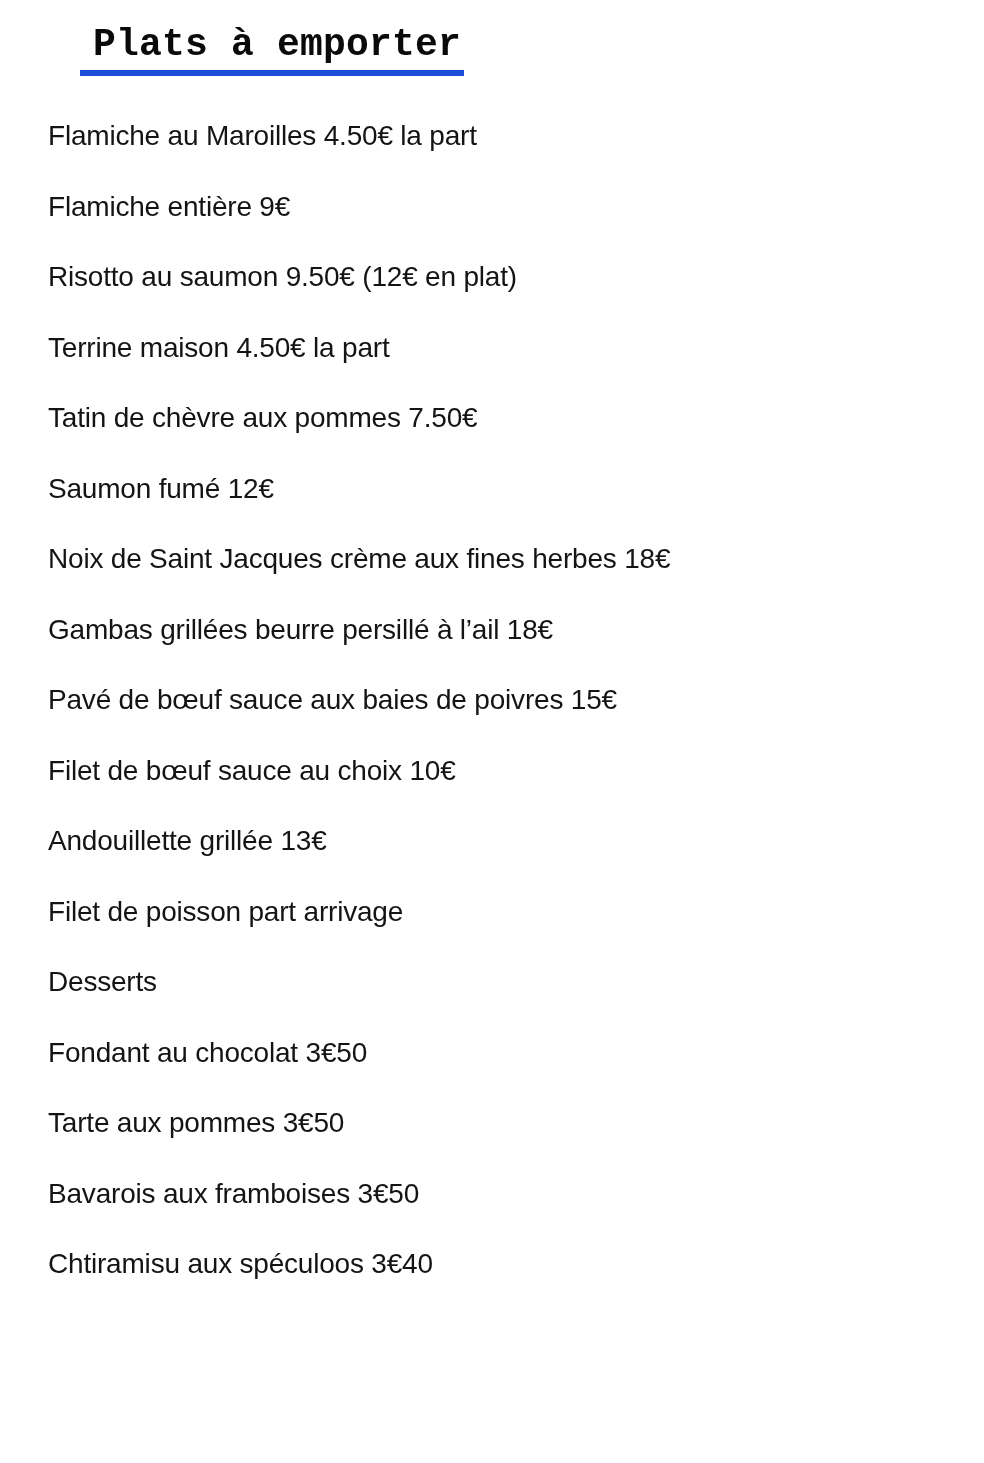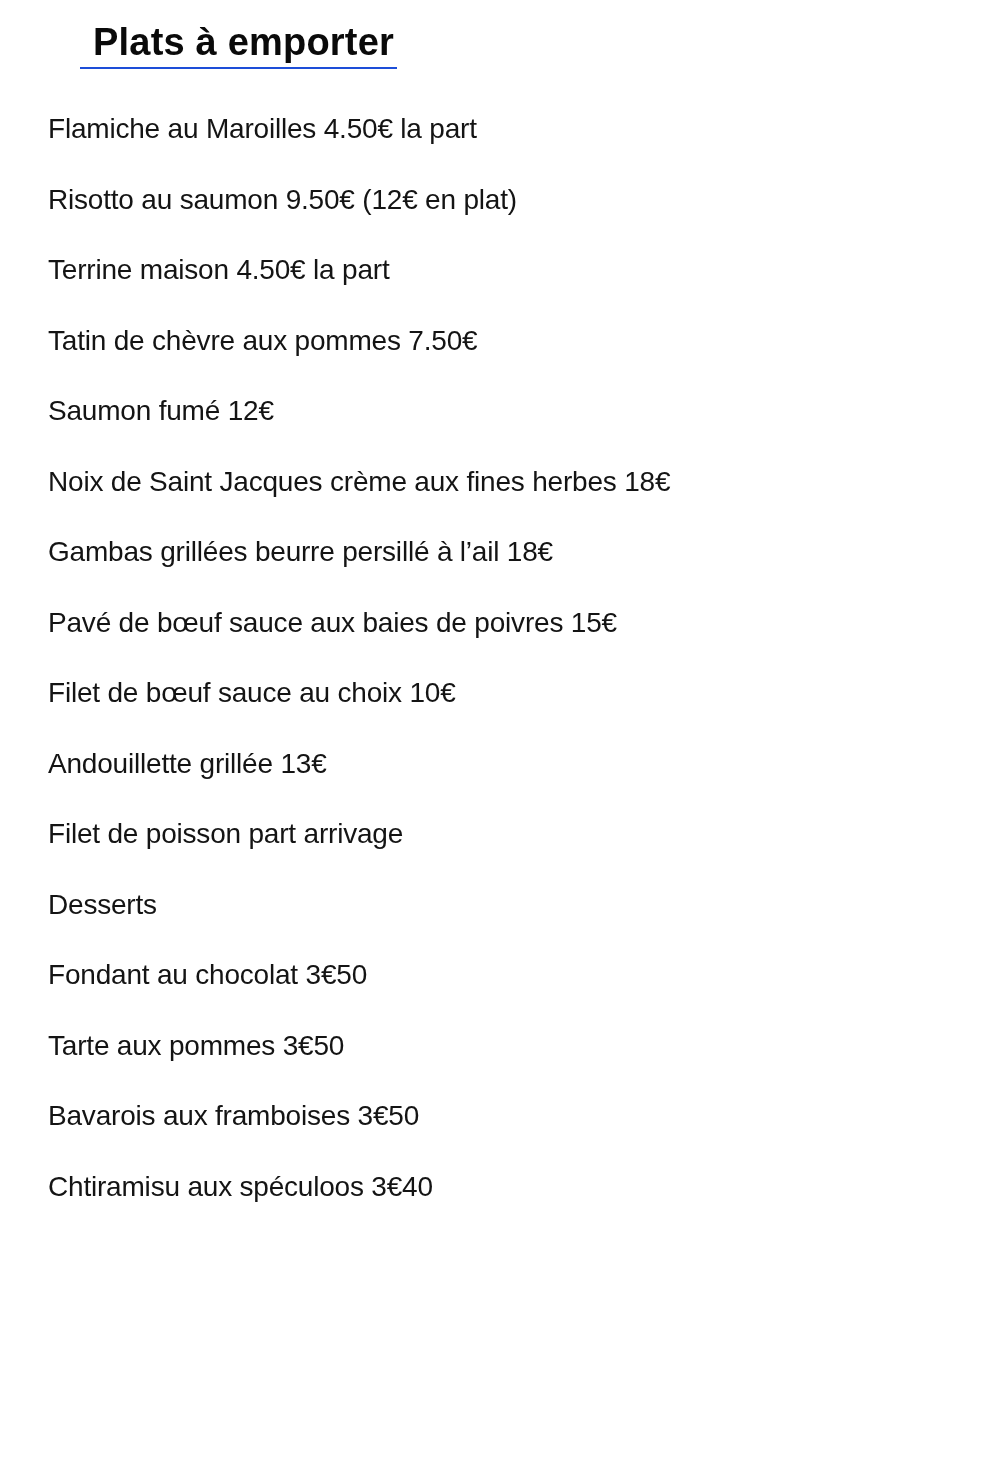--- a/index.html
+++ b/index.html
@@ -20,22 +20,23 @@
   h1.page-title {
     margin: 0 0 0 80px;
     font-size: 38px;
     line-height: 44px;
     font-weight: 700;
     letter-spacing: 0.2px;
     color: #0a0a0a;
   }
   h1.page-title .title-text {
     display: inline-block;
-    border-bottom: 2px solid #1d4ed8;
+    border-bottom: 6px solid #1d4ed8;
     padding: 0 3px 3px 13px; 
+    font-family: Liberation Mono, monospace;
   }
   .menu-list {
     margin: 46px 0 0 48px;
   }
   .menu-item {
     margin: 0 0 42.5px 0;
     font-size: 28px;
     line-height: 28px;
     letter-spacing: -0.2px;
     font-weight: 400;
@@ -45,20 +46,21 @@
 </head>
 <body>
 
 <main class="doc">
   <h1 class="page-title">
     <span class="title-text">Plats à emporter</span>
   </h1>
 
   <div class="menu-list">
       <p class="menu-item">Flamiche au Maroilles 4.50€ la part</p>
+      <p class="menu-item">Flamiche entière 9€</p>
       <p class="menu-item">Risotto au saumon 9.50€ (12€ en plat)</p>
       <p class="menu-item">Terrine maison 4.50€ la part</p>
       <p class="menu-item">Tatin de chèvre aux pommes 7.50€</p>
       <p class="menu-item">Saumon fumé 12€</p>
       <p class="menu-item">Noix de Saint Jacques crème aux fines herbes 18€</p>
       <p class="menu-item">Gambas grillées beurre persillé à l’ail 18€</p>
       <p class="menu-item">Pavé de bœuf sauce aux baies de poivres 15€</p>
       <p class="menu-item">Filet de bœuf sauce au choix 10€</p>
       <p class="menu-item">Andouillette grillée 13€</p>
       <p class="menu-item">Filet de poisson part arrivage</p>

